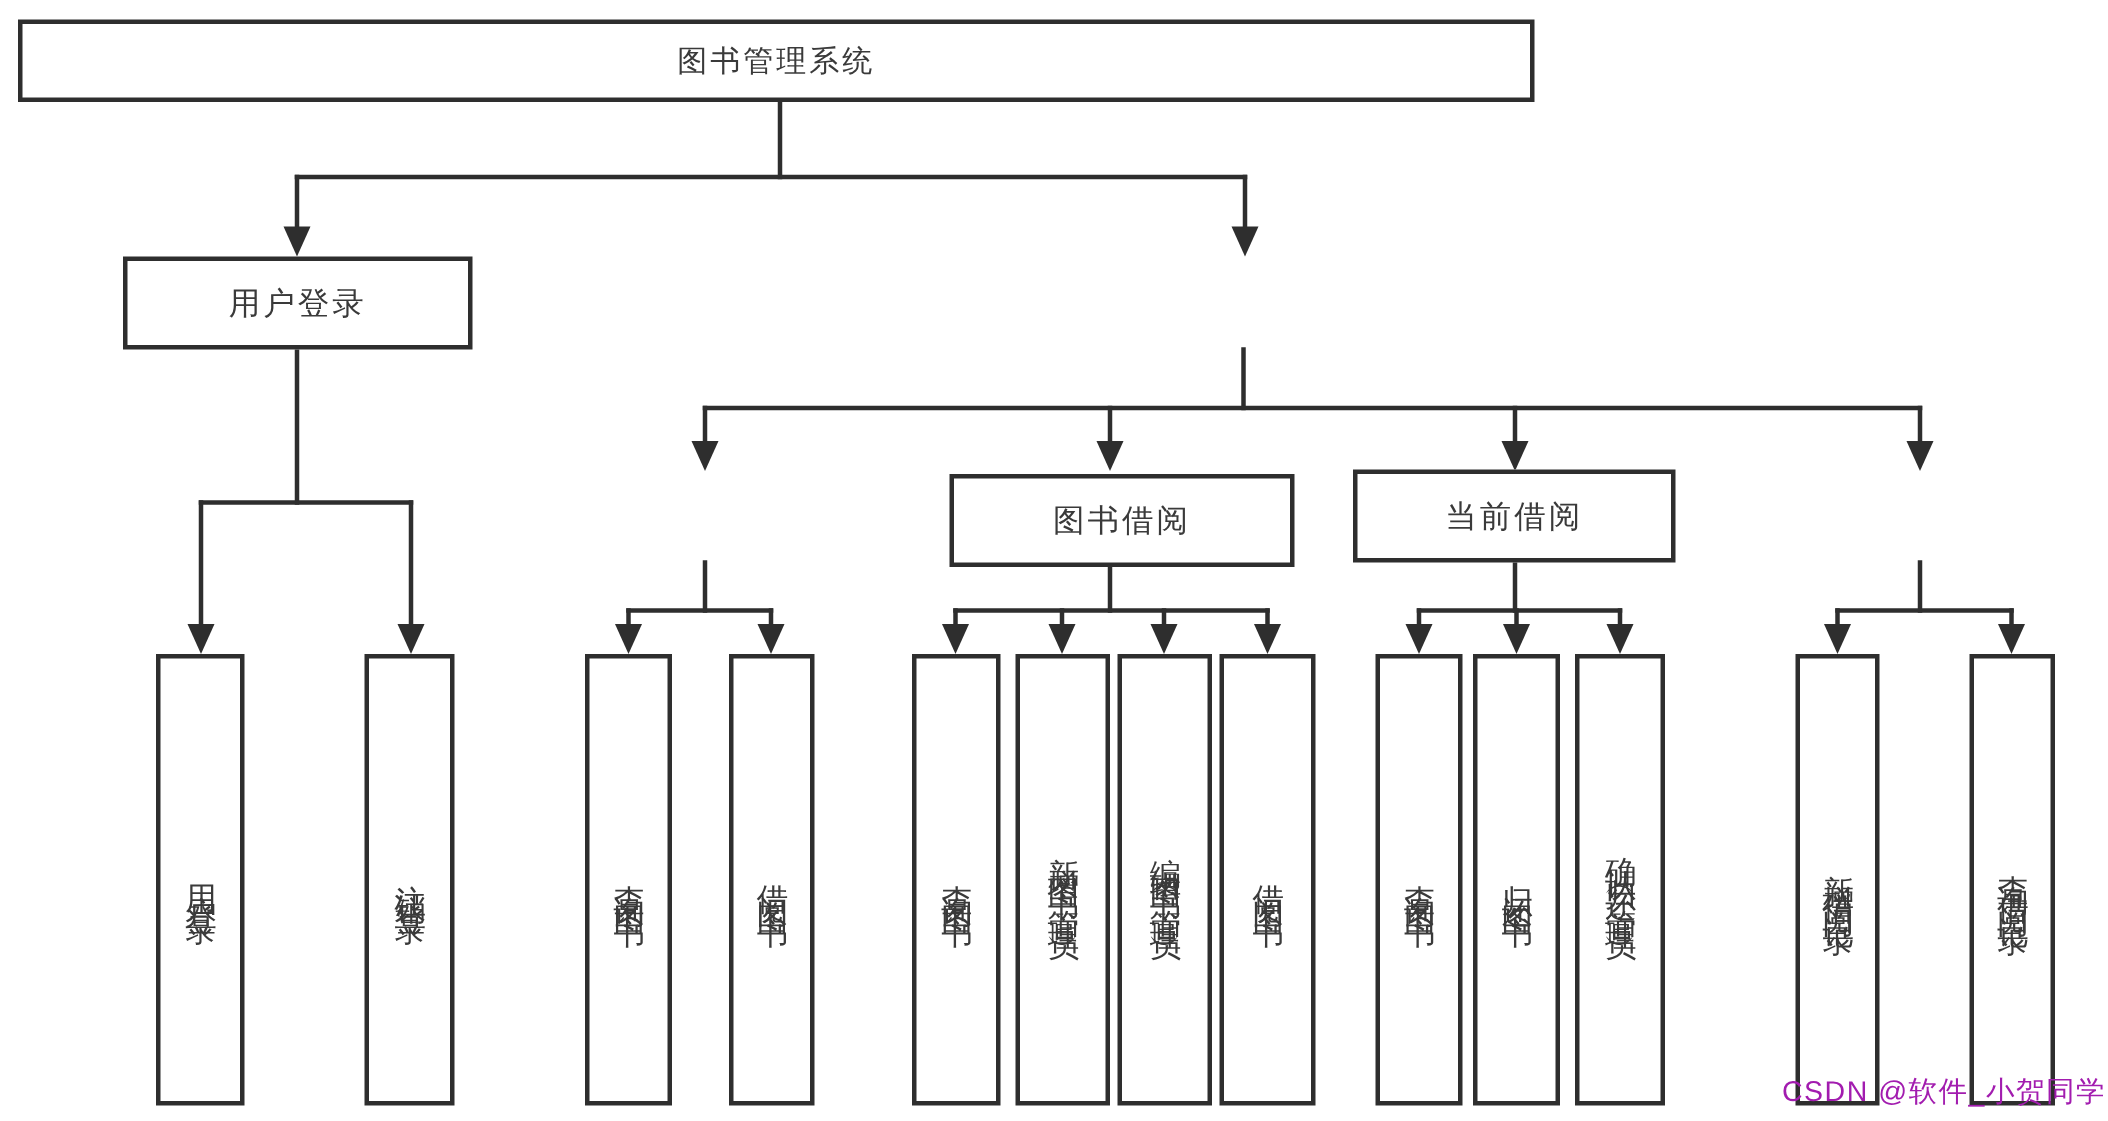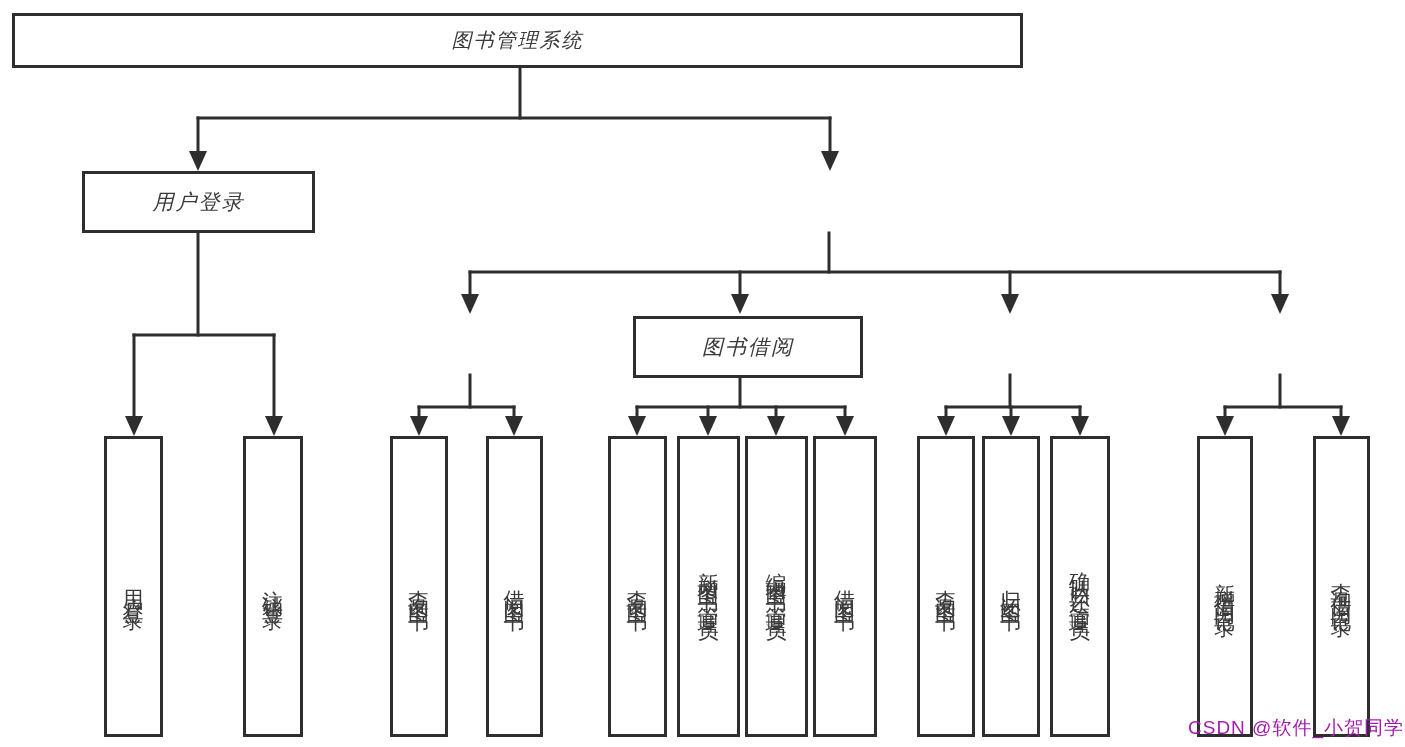--- a/index.html
+++ b/index.html
@@ -13,21 +13,20 @@
     background:#ffffff;
     display:flex;
     align-items:center;
     justify-content:center;
     color:#3a3a3a;
   }
   .node.h span{
     font-size:21px;
     letter-spacing:2px;
     white-space:nowrap;
-    font-style:italic;
   }
   .node.title span{font-size:20px;}
   .node.v span{
     writing-mode:vertical-rl;
     text-orientation:mixed;
     font-size:21px;
     letter-spacing:7px;
     line-height:1;
   }
   .watermark{
@@ -118,20 +117,23 @@
     <span>图书管理系统</span>
   </div>
 
   <div class="node h" style="left:82px;top:171px;width:233px;height:62px">
     <span>用户登录</span>
   </div>
 
   <div class="node h" style="left:633px;top:316px;width:230px;height:62px">
     <span>图书借阅</span>
   </div>
+  <div class="node h" style="left:902px;top:313px;width:215px;height:62px">
+    <span>当前借阅</span>
+  </div>
 
   <div class="node v" style="left:104px;top:436px;width:59px;height:301px">
     <span>用户登录</span>
   </div>
   <div class="node v" style="left:243px;top:436px;width:60px;height:301px">
     <span>注销登录</span>
   </div>
 
   <div class="node v" style="left:390px;top:436px;width:58px;height:301px">
     <span>查询图书</span>

